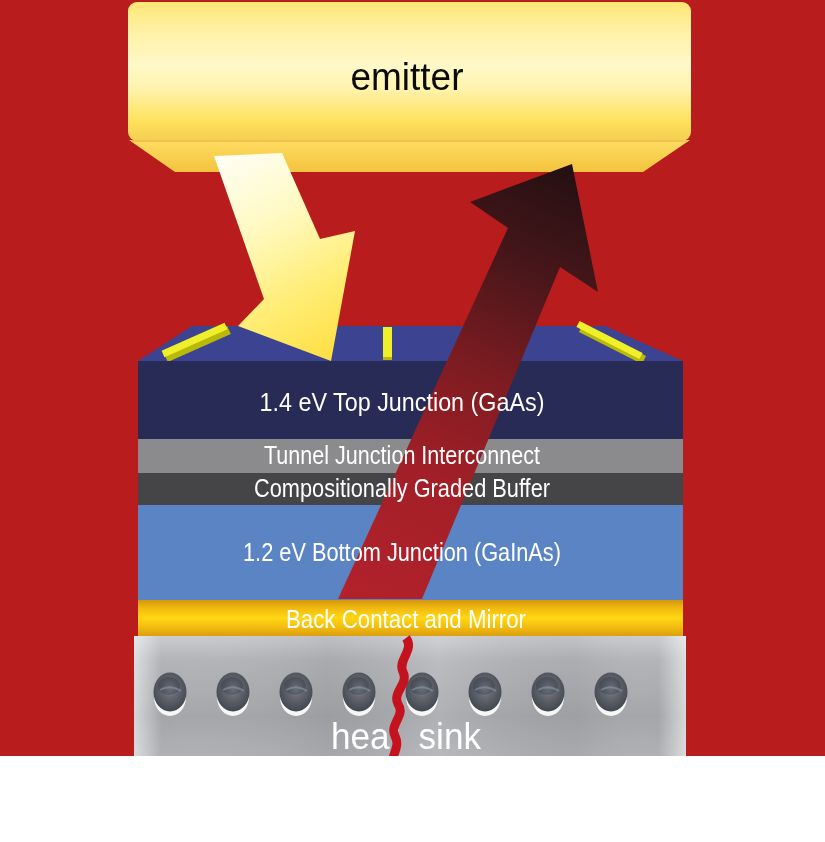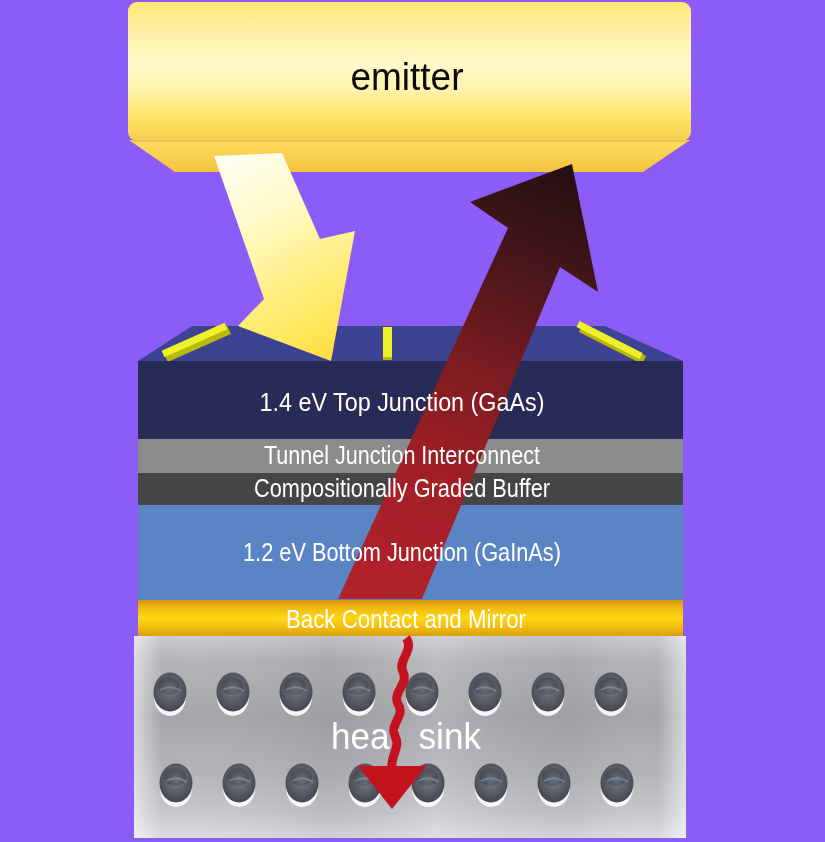--- a/index.html
+++ b/index.html
@@ -1,16 +1,16 @@
 <!DOCTYPE html>
 <html><head>
 <meta charset="utf-8">
 <style>
   html,body{margin:0;padding:0;background:#ffffff;}
-  .stage{position:relative;width:825px;height:842px;background:#8b5cf6;overflow:hidden;}
+  .stage{position:relative;width:825px;height:756px;background:#b91c1c;overflow:hidden;}
   svg text{font-family:"Liberation Sans","DejaVu Sans",sans-serif;}
   .layer-label{fill:#ffffff;font-size:26px;}
   .emitter-label{fill:#0a0a0a;font-size:38px;}
   .heatsink-label{fill:#ffffff;font-size:37px;word-spacing:10px;}
 </style>
 </head>
 <body>
 
 <div class="stage">
 <svg width="825" height="842" viewBox="0 0 825 842" xmlns="http://www.w3.org/2000/svg">

